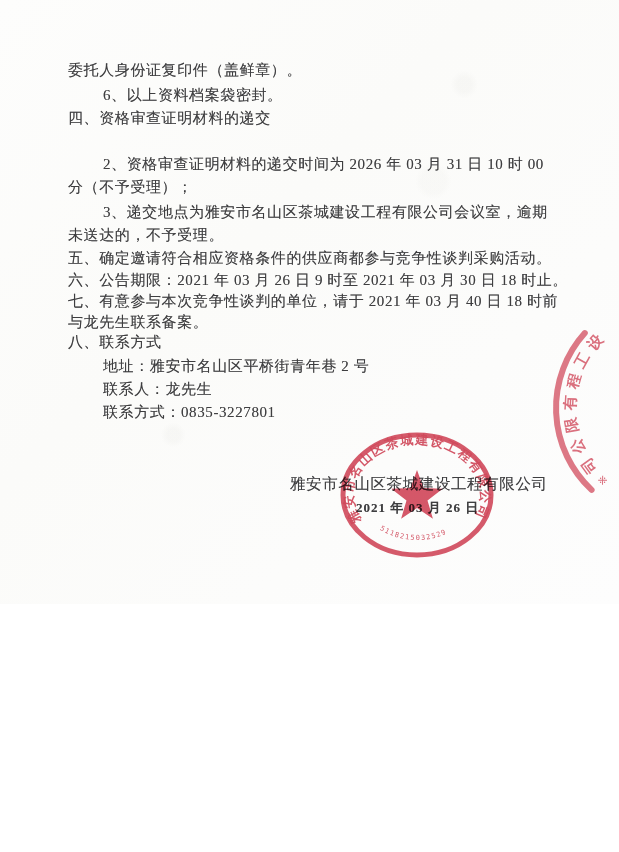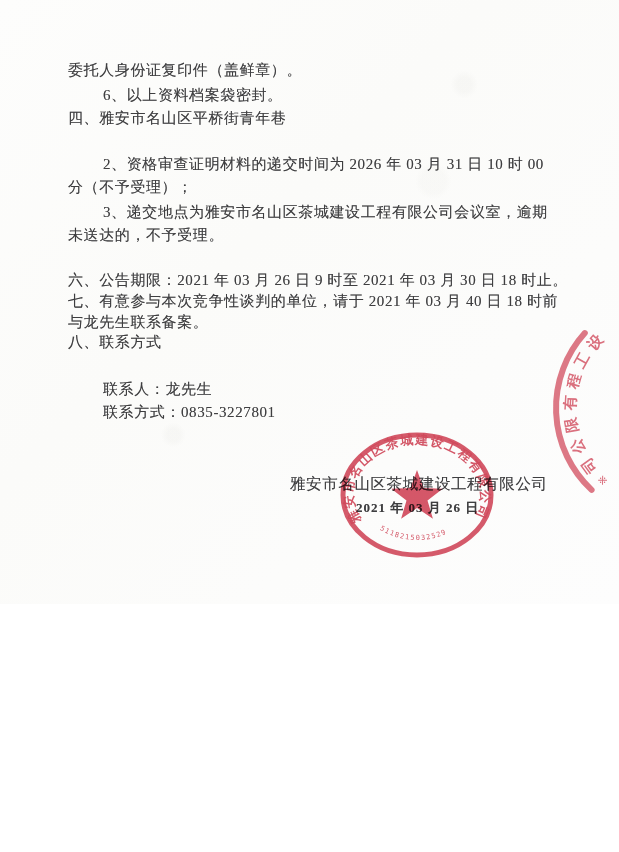--- a/index.html
+++ b/index.html
@@ -50,29 +50,31 @@
   .seal-ring-text{font-family:"Liberation Serif","DejaVu Serif",serif;font-weight:bold;}
 </style>
 </head>
 <body>
 
 <div class="page">
   <div class="scan-noise"></div>
 
   <div class="line ind0" style="top:61px">委托人身份证复印件（盖鲜章）。</div>
   <div class="line ind1" style="top:86px">6、以上资料档案袋密封。</div>
-  <div class="line ind0" style="top:109px">四、雅安市名山区平桥街青年巷</div>
+  <div class="line ind0" style="top:109px">四、资格审查证明材料的递交</div>
   <div class="line ind1" style="top:155px">2、资格审查证明材料的递交时间为 2026 年 03 月 31 日 10 时 00</div>
   <div class="line ind0" style="top:178px">分（不予受理）；</div>
   <div class="line ind1" style="top:203px">3、递交地点为雅安市名山区茶城建设工程有限公司会议室，逾期</div>
   <div class="line ind0" style="top:226px">未送达的，不予受理。</div>
+  <div class="line ind0" style="top:249px">五、确定邀请符合相应资格条件的供应商都参与竞争性谈判采购活动。</div>
   <div class="line ind0" style="top:271px">六、公告期限：2021 年 03 月 26 日 9 时至 2021 年 03 月 30 日 18 时止。</div>
   <div class="line ind0" style="top:292px">七、有意参与本次竞争性谈判的单位，请于 2021 年 03 月 40 日 18 时前</div>
   <div class="line ind0" style="top:313px">与龙先生联系备案。</div>
   <div class="line ind0" style="top:333px">八、联系方式</div>
+  <div class="line ind1" style="top:357px">地址：雅安市名山区平桥街青年巷 2 号</div>
   <div class="line ind1" style="top:380px">联系人：龙先生</div>
   <div class="line ind1" style="top:403px">联系方式：0835-3227801</div>
 
   <div class="sig-company">雅安市名山区茶城建设工程有限公司</div>
   <div class="sig-date">2021 年 03 月 26 日</div>
 
   <svg class="seal-main" viewBox="0 0 176 144" xmlns="http://www.w3.org/2000/svg">
     <defs>
       <path id="sealArcTop" d="M 32.6 97.5 A 64 51 0 1 1 143.4 97.5" fill="none"></path>
       <path id="sealArcBottom" d="M 50.7 106.5 A 58 45 0 0 0 125.3 106.5" fill="none"></path>

